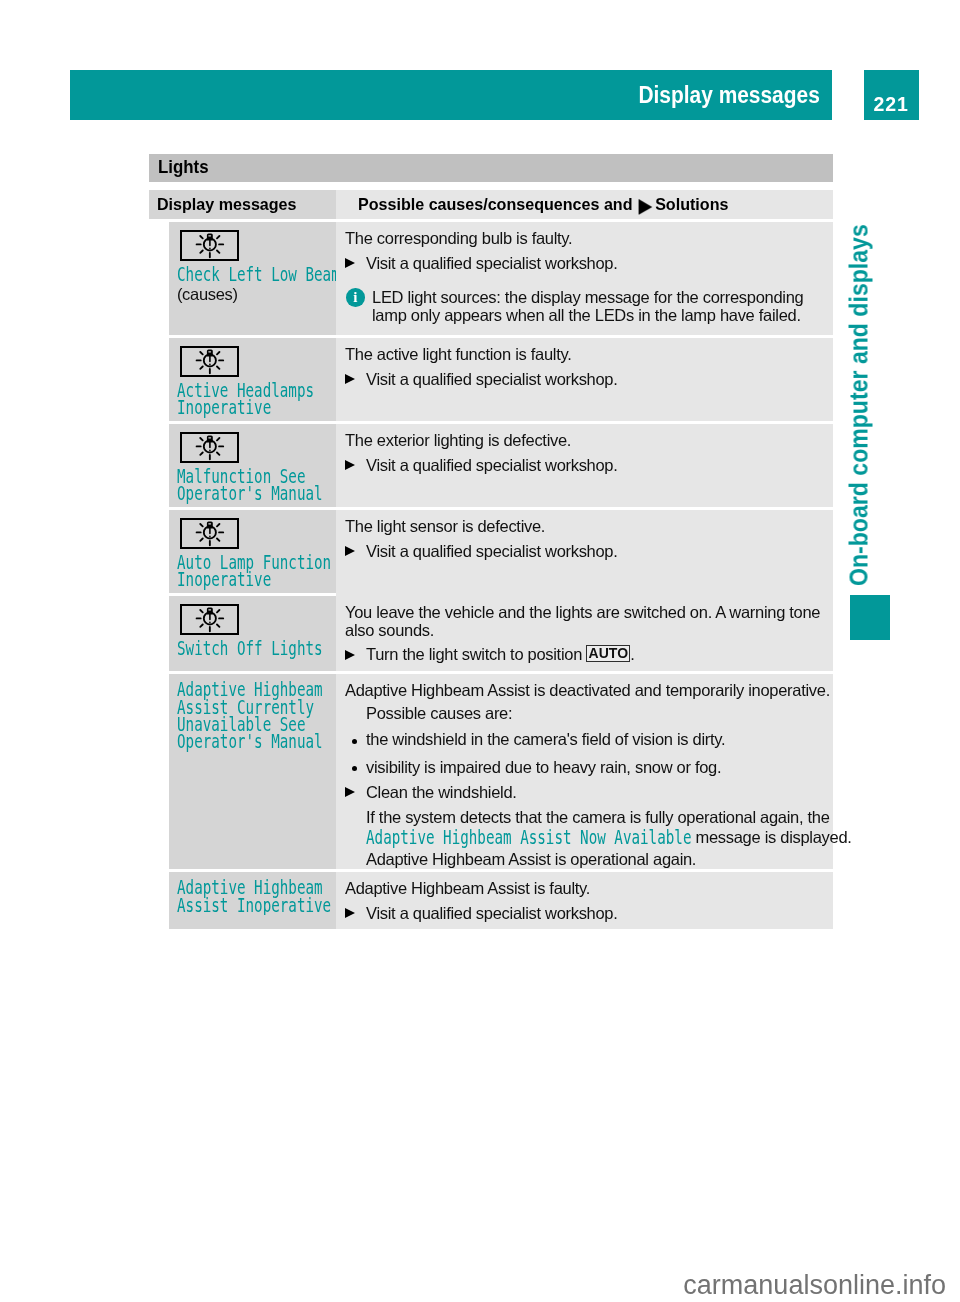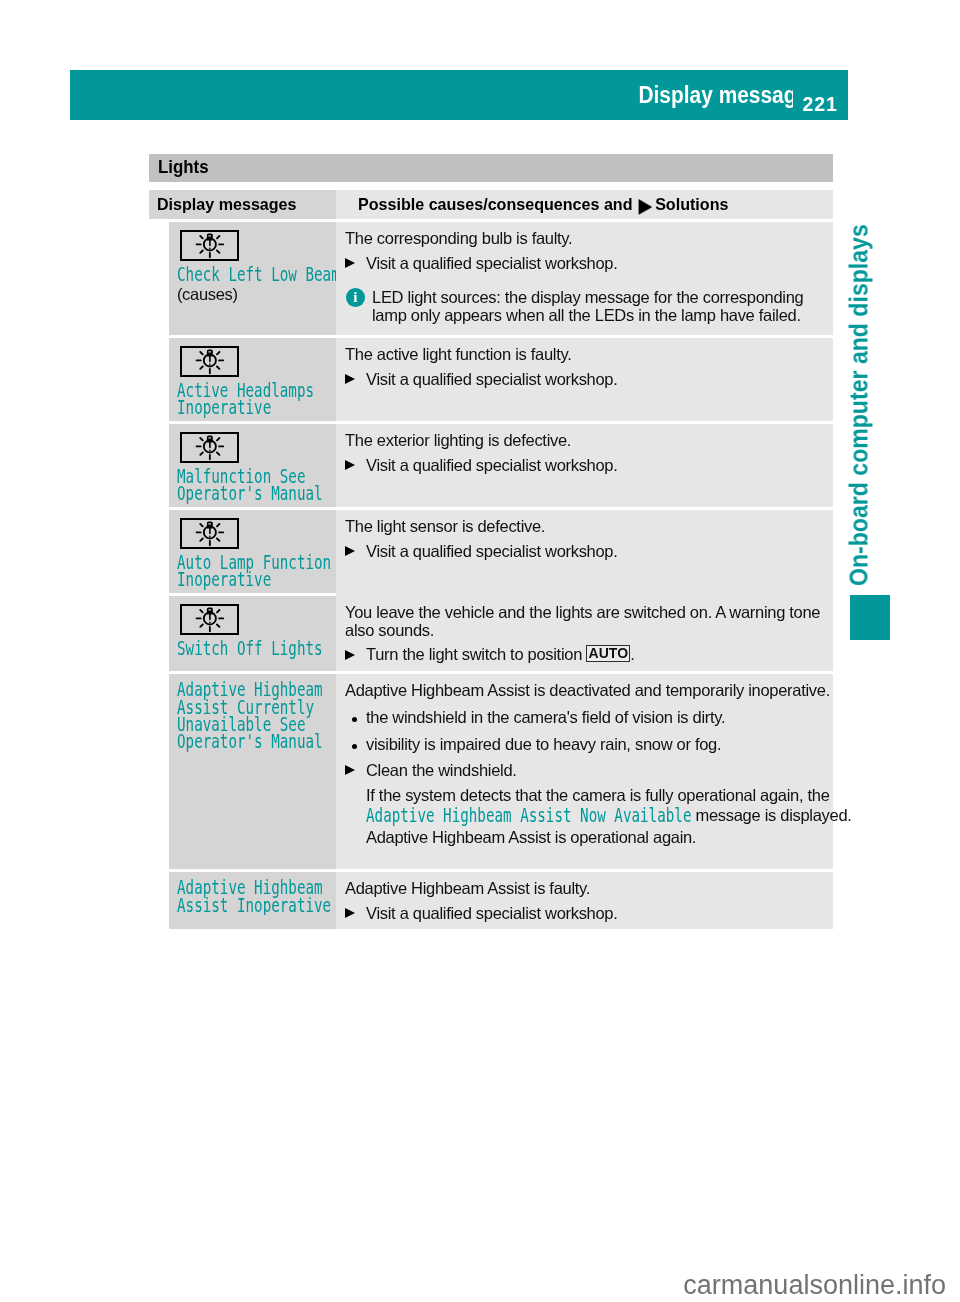--- a/index.html
+++ b/index.html
@@ -8,21 +8,21 @@
        font-family:"Liberation Sans",sans-serif;position:relative;overflow:hidden;}
   .page{position:absolute;left:0;top:0;width:960px;height:1302px;}
   .page *{will-change:opacity;}
 
   
   .hdr{position:absolute;left:70px;top:70px;width:820px;height:50px;}
   .hdr-title-bar{position:absolute;left:0;top:0;width:762px;height:50px;background:#029899;}
   .hdr-title{position:absolute;right:12px;top:0;height:50px;line-height:50px;
              color:#ffffff;font-size:23.5px;font-weight:bold;white-space:nowrap;
              transform:scaleX(0.89);transform-origin:100% 50%;}
-  .hdr-page-bar{position:absolute;left:723px;top:0;width:55px;height:50px;background:#029899;}
+  .hdr-page-bar{position:absolute;left:794px;top:0;width:55px;height:50px;background:#029899;}
   .hdr-page{position:absolute;left:9.5px;top:0;height:50px;line-height:68px;
             color:#ffffff;font-size:19.5px;font-weight:bold;letter-spacing:0.85px;}
 
   
   .sect{position:absolute;left:149px;top:154px;width:684px;height:28px;background:#c0c0c0;}
   .sect span{position:absolute;left:8.7px;top:0;line-height:25.5px;font-size:18.4px;font-weight:bold;color:#000;
              display:inline-block;transform:scaleX(0.917);transform-origin:0 50%;}
 
   
   .tbl{position:absolute;left:149px;top:190px;width:684px;}
@@ -283,20 +283,21 @@
       <div class="trow brow" style="height: 195px;">
         <div class="c1" style="height: 195px;">
           <div><span class="mono" style="width: 145.926px; height: 70.825px;"><i>Adaptive Highbeam
 Assist Currently
 Unavailable See
 Operator's Manual</i></span></div>
         </div>
         <div class="c2" style="height: 195px;">
           <div class="body-txt">
             <p>Adaptive Highbeam Assist is deactivated and temporarily inoperative.</p>
+            <p>Possible causes are:</p>
             <p class="dot-li">the windshield in the camera's field of vision is dirty.</p>
             <p class="dot-li">visibility is impaired due to heavy rain, snow or fog.</p>
             <p class="arrow-li">Clean the windshield.</p>
             <p>If the system detects that the camera is fully operational again, the</p>
             <p class="has-mono"><span class="mono" style="width: 325.248px; height: 18.6062px;"><i>Adaptive Highbeam Assist Now Available</i></span> message is displayed.</p>
             <p>Adaptive Highbeam Assist is operational again.</p>
           </div>
         </div>
       </div>
       <div class="trow brow" style="height: 57px;">

